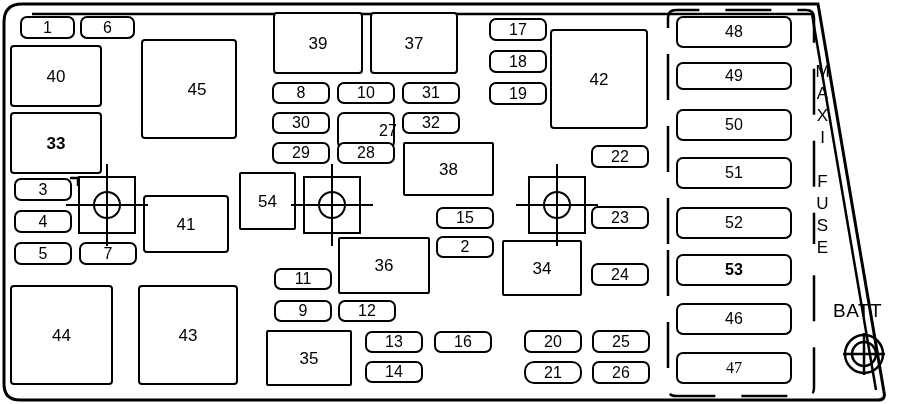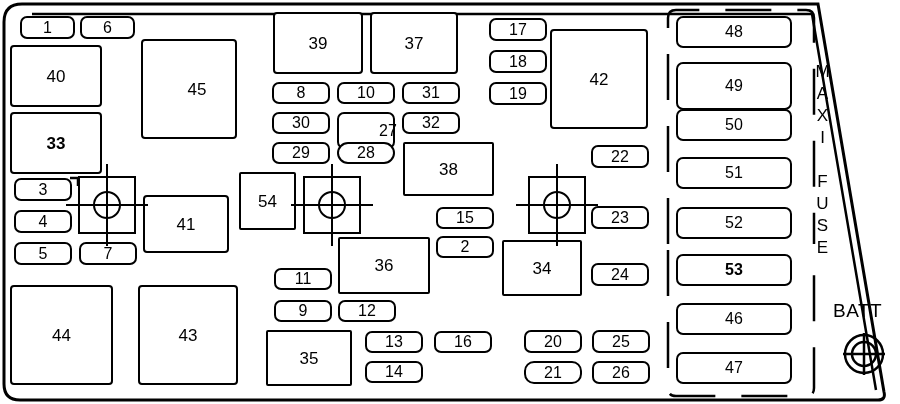--- a/index.html
+++ b/index.html
@@ -100,21 +100,21 @@
       <div class="cell relay" style="left: 143px; top: 195px; width: 86px; height: 58px;">41</div>
       <div class="cell relay" style="left: 273px; top: 12px; width: 90px; height: 62px;">39</div>
       <div class="cell relay" style="left: 370px; top: 12px; width: 88px; height: 62px;">37</div>
       <div class="cell fuse" style="left: 272px; top: 82px; width: 58px; height: 22px;">8</div>
       <div class="cell fuse" style="left: 337px; top: 82px; width: 58px; height: 22px;">10</div>
       <div class="cell fuse" style="left: 402px; top: 82px; width: 58px; height: 22px;">31</div>
       <div class="cell fuse" style="left: 272px; top: 112px; width: 58px; height: 22px;">30</div>
       <div class="cell fuse" style="left: 337px; top: 112px; width: 58px; height: 37px; padding-left: 44px;">27</div>
       <div class="cell fuse" style="left: 402px; top: 112px; width: 58px; height: 22px;">32</div>
       <div class="cell fuse" style="left: 272px; top: 142px; width: 58px; height: 22px;">29</div>
-      <div class="cell fuse" style="left: 337px; top: 142px; width: 58px; height: 22px; border-radius: 11px;">28</div>
+      <div class="cell fuse" style="left: 337px; top: 142px; width: 58px; height: 22px;">28</div>
       <div class="cell relay-sq" style="left: 403px; top: 142px; width: 91px; height: 54px;">38</div>
       <div class="cell relay-sq" style="left: 239px; top: 172px; width: 57px; height: 58px;">54</div>
       <div class="cell fuse" style="left: 436px; top: 207px; width: 58px; height: 22px;">15</div>
       <div class="cell fuse" style="left: 436px; top: 236px; width: 58px; height: 22px;">2</div>
       <div class="cell relay-sq" style="left: 338px; top: 237px; width: 92px; height: 57px;">36</div>
       <div class="cell fuse" style="left: 274px; top: 268px; width: 58px; height: 22px;">11</div>
       <div class="cell fuse" style="left: 274px; top: 300px; width: 58px; height: 22px;">9</div>
       <div class="cell fuse" style="left: 338px; top: 300px; width: 58px; height: 22px;">12</div>
       <div class="cell relay-sq" style="left: 266px; top: 330px; width: 86px; height: 56px;">35</div>
       <div class="cell fuse" style="left: 365px; top: 331px; width: 58px; height: 22px;">13</div>
@@ -126,27 +126,27 @@
       <div class="cell relay" style="left: 550px; top: 29px; width: 98px; height: 100px;">42</div>
       <div class="cell fuse" style="left: 591px; top: 145px; width: 58px; height: 23px;">22</div>
       <div class="cell fuse" style="left: 591px; top: 206px; width: 58px; height: 23px;">23</div>
       <div class="cell relay-sq" style="left: 502px; top: 240px; width: 80px; height: 56px;">34</div>
       <div class="cell fuse" style="left: 591px; top: 263px; width: 58px; height: 23px;">24</div>
       <div class="cell fuse" style="left: 524px; top: 330px; width: 58px; height: 23px;">20</div>
       <div class="cell fuse" style="left: 592px; top: 330px; width: 58px; height: 23px;">25</div>
       <div class="cell fuse" style="left: 524px; top: 361px; width: 58px; height: 23px; border-radius: 10px;">21</div>
       <div class="cell fuse" style="left: 592px; top: 361px; width: 58px; height: 23px;">26</div>
       <div class="cell maxi" style="left: 676px; top: 16px; width: 116px; height: 32px;">48</div>
-      <div class="cell maxi" style="left: 676px; top: 62px; width: 116px; height: 48px;">49</div>
+      <div class="cell maxi" style="left: 676px; top: 62px; width: 116px; height: 28px;">49</div>
       <div class="cell maxi" style="left: 676px; top: 109px; width: 116px; height: 32px;">50</div>
       <div class="cell maxi" style="left: 676px; top: 157px; width: 116px; height: 32px;">51</div>
       <div class="cell maxi" style="left: 676px; top: 207px; width: 116px; height: 32px;">52</div>
       <div class="cell maxi" style="left: 676px; top: 254px; width: 116px; height: 32px; font-weight: bold;">53</div>
       <div class="cell maxi" style="left: 676px; top: 303px; width: 116px; height: 32px;">46</div>
-      <div class="cell maxi" style="left: 676px; top: 352px; width: 116px; height: 32px;">47</div>
+      <div class="cell maxi" style="left: 676px; top: 352px; width: 116px; height: 32px; font-family: Liberation Serif, serif;">47</div>
     </div>
 
   <div id="bolts-layer">
       <div class="bolt" style="left: 78px; top: 176px; width: 58px; height: 58px;"></div>
       <div class="bolt-cross" style="left: 66px; top: 203.75px; width: 82px; height: 2.5px;"></div>
       <div class="bolt-cross" style="left: 105.75px; top: 164px; height: 82px; width: 2.5px;"></div>
       <div class="bolt-circle" style="left: 93px; top: 191px; width: 28px; height: 28px;"></div>
       <div class="bolt" style="left: 303px; top: 176px; width: 58px; height: 58px;"></div>
       <div class="bolt-cross" style="left: 291px; top: 203.75px; width: 82px; height: 2.5px;"></div>
       <div class="bolt-cross" style="left: 330.75px; top: 164px; height: 82px; width: 2.5px;"></div>

